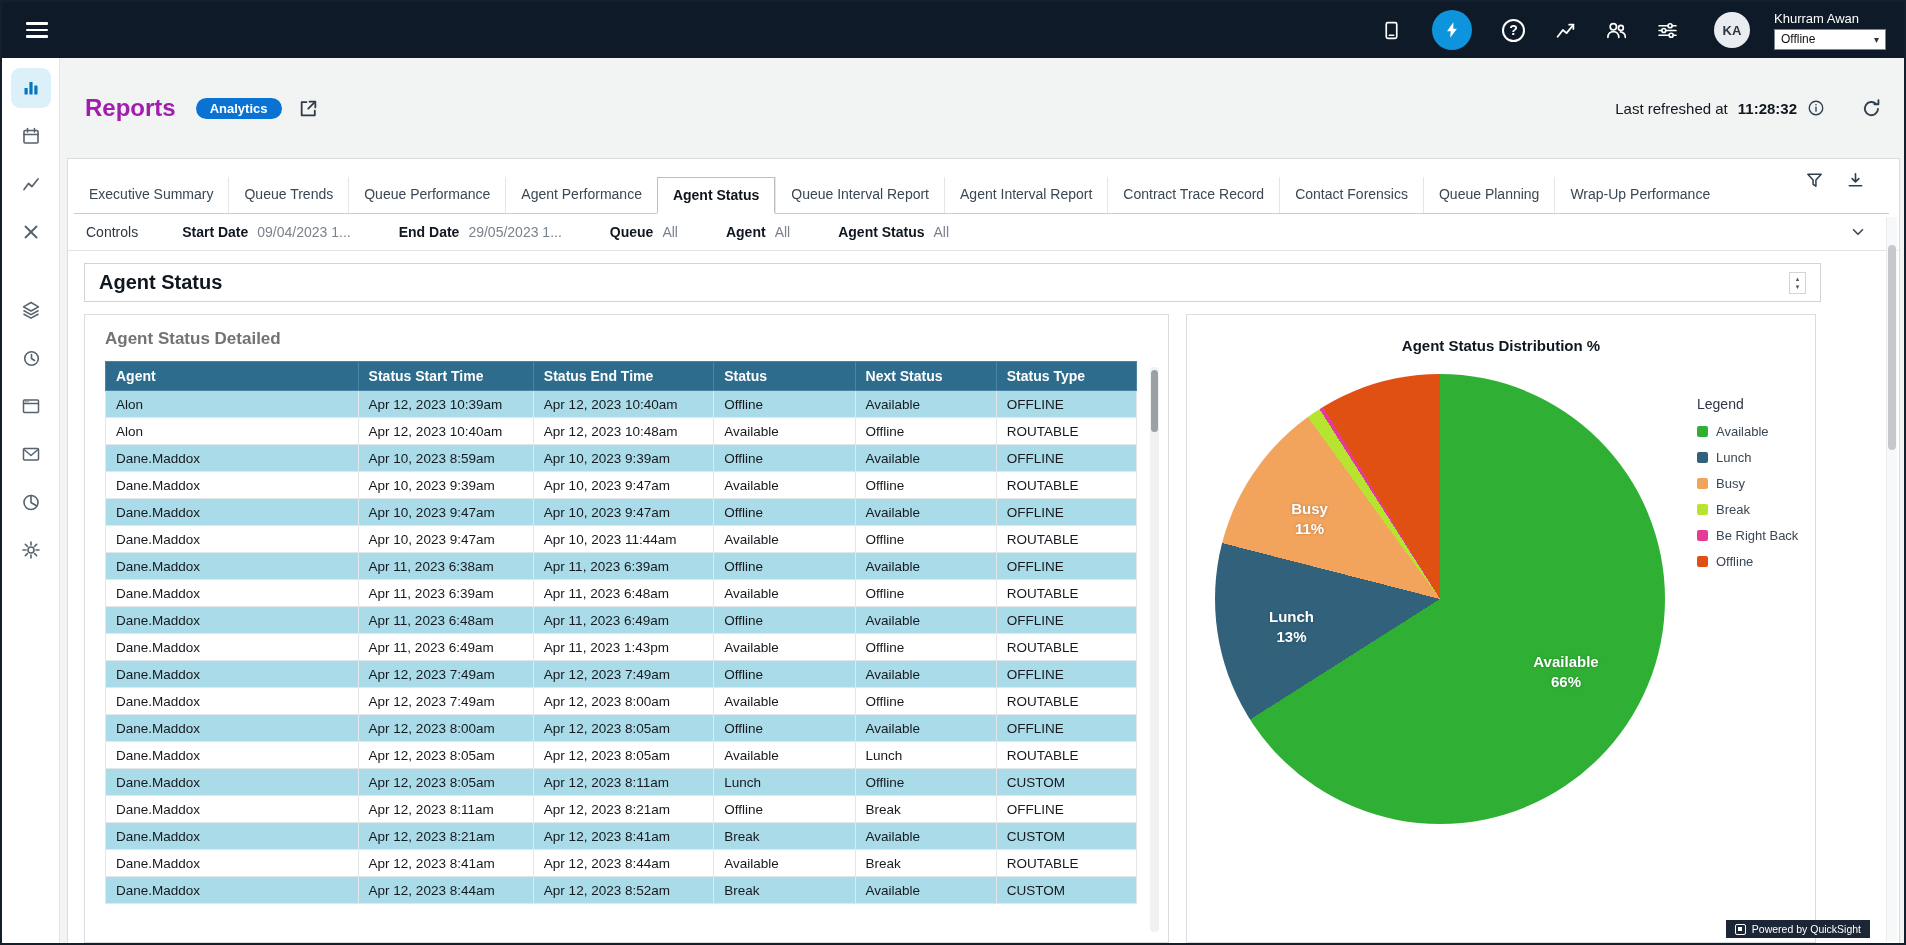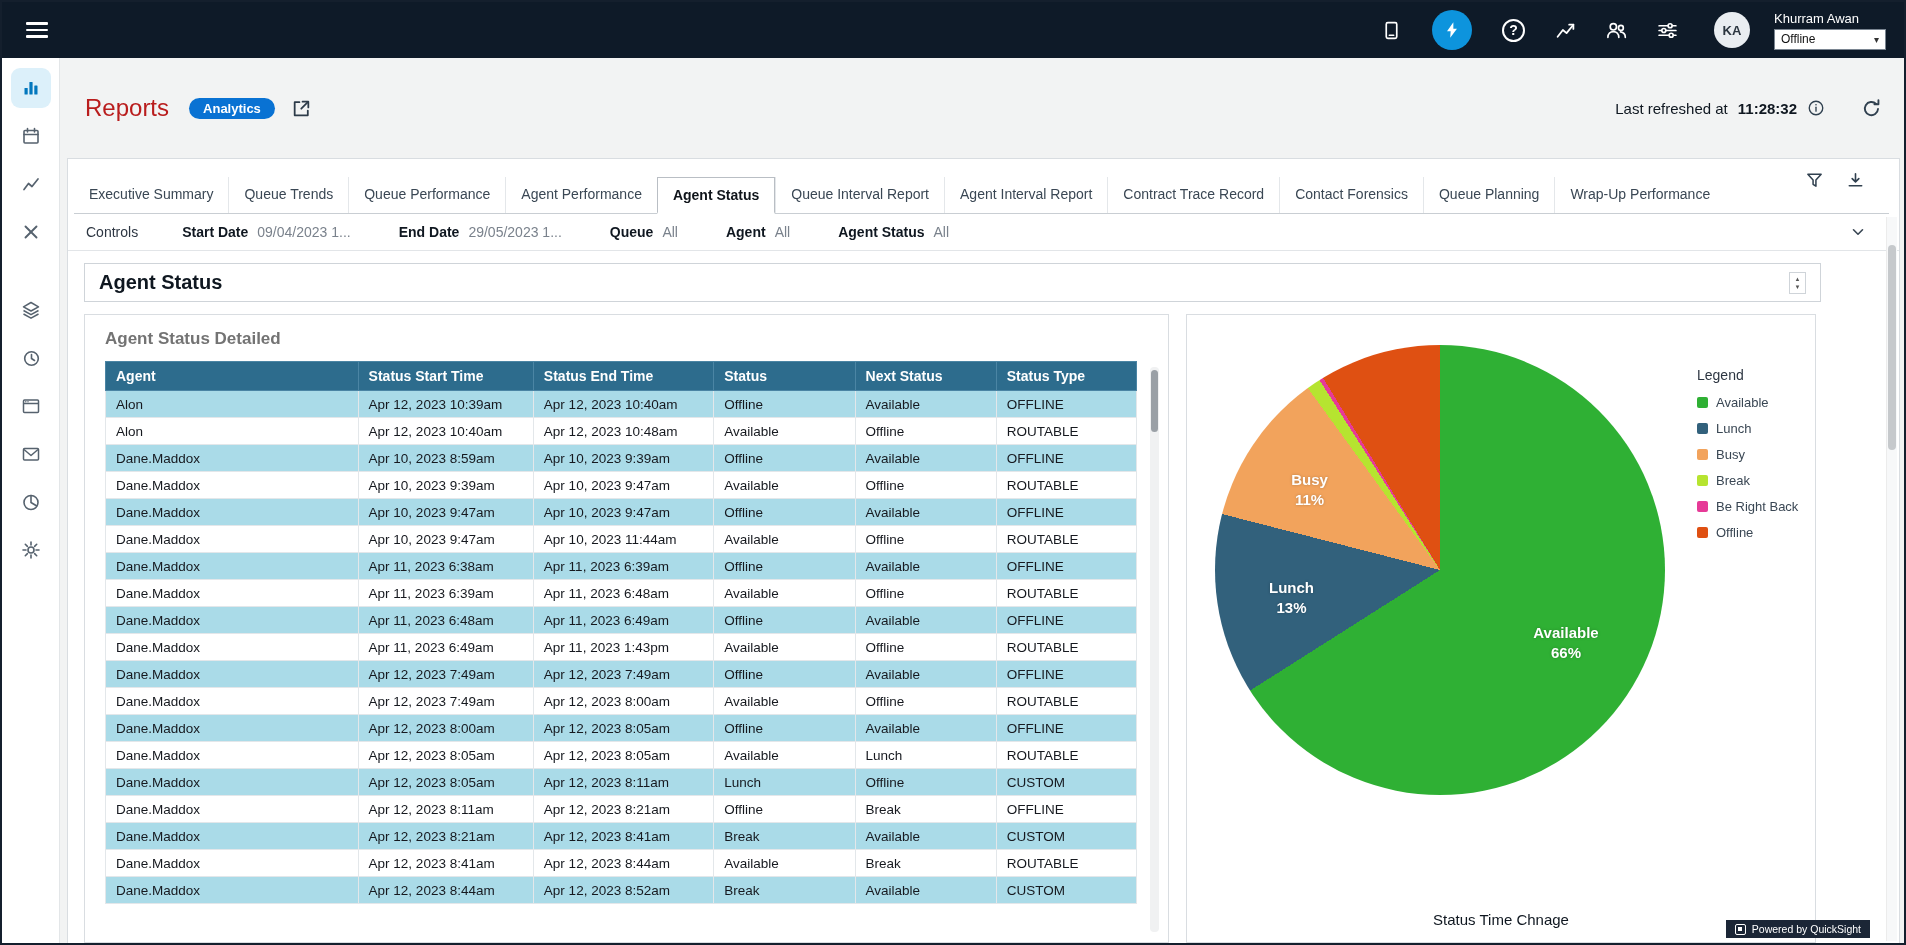--- a/index.html
+++ b/index.html
@@ -23,21 +23,21 @@
   
   .shell{flex:1;display:flex;min-height:0}
   .sidebar{width:58px;background:#fff;border-right:1px solid #e3e6e8;display:flex;flex-direction:column;align-items:center;padding-top:10px;gap:8px;flex:0 0 auto}
   .sb-icon{width:40px;height:40px;display:flex;align-items:center;justify-content:center;color:#56626e;border-radius:9px;cursor:pointer}
   .sb-icon.active{background:#dcf0fa;color:#0277bd}
   .sb-spacer{height:22px}
   .main{flex:1;display:flex;flex-direction:column;min-width:0;padding-left:7px;padding-right:4px}
 
   
   .page-header{height:100px;display:flex;align-items:center;padding:0 18px;flex:0 0 auto}
-  .page-title{font-size:24px;font-weight:normal;color:#b91c1c}
+  .page-title{font-size:24px;font-weight:bold;color:#a21caf}
   .analytics-badge{background:#0972d3;color:#fff;font-size:13px;font-weight:bold;padding:3px 14px;border-radius:13px;margin-left:20px;cursor:pointer}
   .ext-link{margin-left:16px;color:#2d3b49;cursor:pointer;display:flex}
   .header-right{margin-left:auto;display:flex;align-items:center;gap:10px;font-size:15px;color:#0f1720}
   .header-right .hdr-icon{color:#30404f;display:flex;cursor:pointer}
   .header-right .refresh{margin-left:26px}
 
   
   .card{flex:1;background:#fff;border:1px solid #d9dde1;border-bottom:none;position:relative;display:flex;flex-direction:column;min-height:0}
   .card-tools{position:absolute;top:12px;right:34px;display:flex;gap:22px;color:#30404f;z-index:3}
   .card-tools span{cursor:pointer;display:flex}
@@ -491,20 +491,21 @@
                       <td>CUSTOM</td>
                     </tr>
                   </tbody>
               </table>
               <div class="tbl-scroll">
                   <div class="tbl-thumb"></div>
                 </div>
             </section>
 
             <section class="panel panel-pie">
+              <h2 class="pie-title">Agent Status Distribution %</h2>
               <div class="pie-area">
                 <div class="pie" style="background: conic-gradient(rgb(47, 176, 52) 0deg, rgb(47, 176, 52) 237.6deg, rgb(50, 97, 124) 237.6deg, rgb(50, 97, 124) 284.4deg, rgb(242, 163, 92) 284.4deg, rgb(242, 163, 92) 324deg, rgb(182, 228, 48) 324deg, rgb(182, 228, 48) 327.6deg, rgb(230, 58, 151) 327.6deg, rgb(230, 58, 151) 328.68deg, rgb(223, 80, 18) 328.68deg, rgb(223, 80, 18) 360deg);">
                   <div class="pie-label pos-busy">
                     <span>Busy</span>
                       <span>11%</span>
                   </div>
                   <div class="pie-label pos-lunch">
                     <span>Lunch</span>
                       <span>13%</span>
                   </div>
@@ -536,21 +537,20 @@
                         <span class="legend-swatch" style="background: rgb(230, 58, 151);"></span>
                         <span>Be Right Back</span>
                       </div>
                       <div class="legend-item">
                         <span class="legend-swatch" style="background: rgb(223, 80, 18);"></span>
                         <span>Offline</span>
                       </div>
                     </div>
                 </div>
               </div>
-              <div class="pie-footer">Status Time Chnage</div>
             </section>
           </div>
 
           <div class="qs-badge">
             <span class="qs-logo"></span>
             <span>Powered by QuickSight</span>
           </div>
         </div>
 
         <div class="page-scrollbar">

